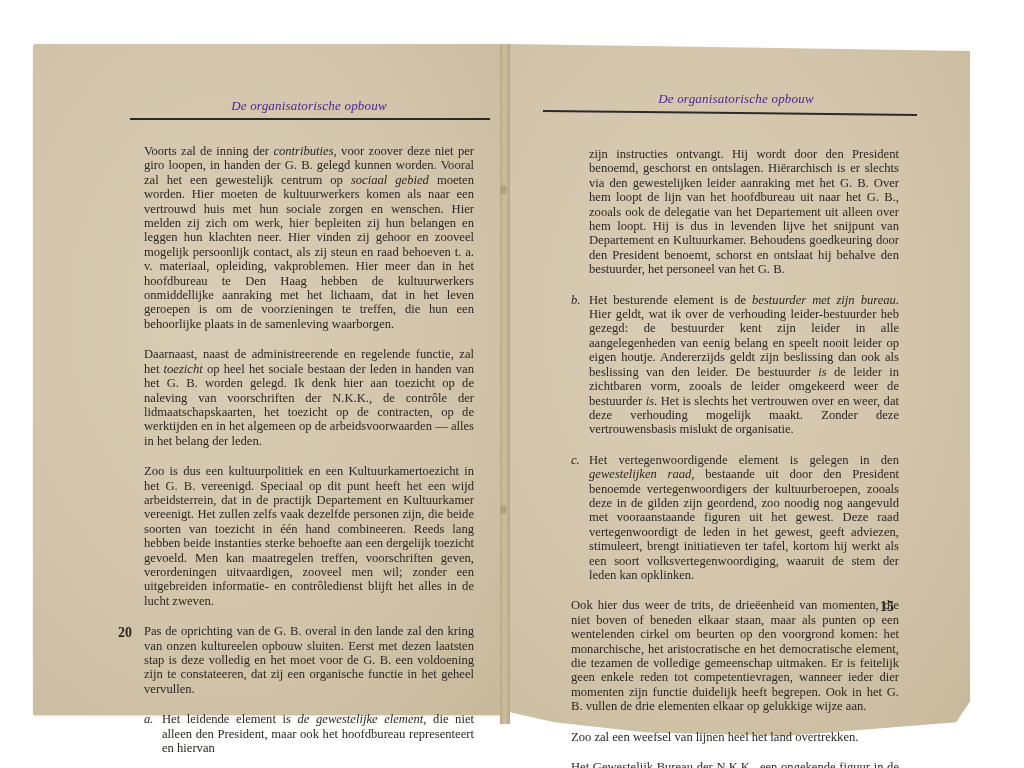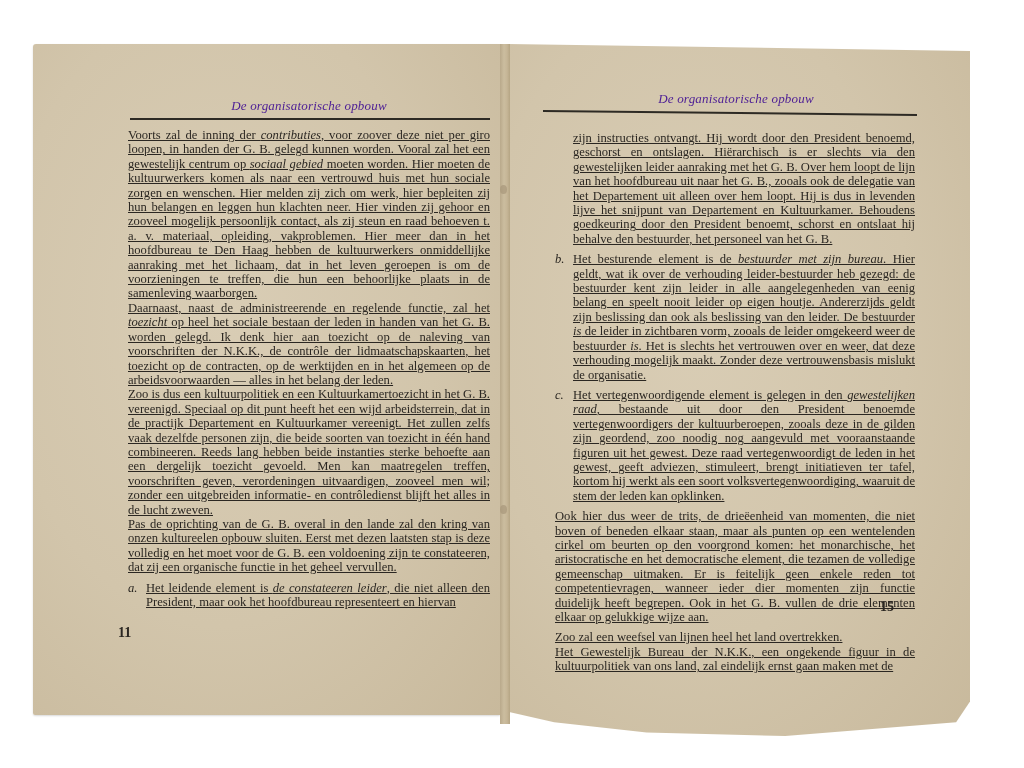--- a/index.html
+++ b/index.html
@@ -22,21 +22,21 @@
     background: linear-gradient(90deg, #b9a98b 0%, #cbbd9f 40%, #c6b697 70%, #b5a584 100%);
   }
   .running-head {
     position:absolute; font-style:italic; font-size:13px; letter-spacing:0.2px; color:#4c1d95;
     text-align:center;
   }
   .rule { position:absolute; height:1.5px; background:#2d2a24; }
   .text-block {
     position:absolute; font-size:12.6px; line-height:14.4px; text-align:justify; color:#2b2722;
   }
-  .text-block p { margin:0;text-decoration:underline; }
+  .text-block p { margin:16px; }
   .text-block p.gap { margin-top:6px; }
   .text-block .item { position:relative; padding-left:18px; }
   .text-block .item .marker { position:absolute; left:0; top:0; font-style:italic; }
   .text-block i { font-style:italic; }
   .folio { position:absolute; font-size:14px; font-weight:bold; color:#2b2722; }
   .hole { position:absolute; width:7px; height:9px; border-radius:50%; background:#a8977a; opacity:0.7; }
 </style>
 </head>
 <body>
 
@@ -46,23 +46,23 @@
 <div class="hole" style="left:500px;top:185px;"></div>
 <div class="hole" style="left:500px;top:505px;"></div>
 
 <div class="running-head" style="left:128px; top:98px; width:362px;">De organisatorische opbouw</div>
 <div class="rule" style="left:130px; top:118px; width:360px;"></div>
 <div class="text-block" id="left-text" style="left:128px; top:128px; width:362px;">
     <p>Voorts zal de inning der <i>contributies</i>, voor zoover deze niet per giro loopen, in handen der G. B. gelegd kunnen worden. Vooral zal het een gewestelijk centrum op <i>sociaal gebied</i> moeten worden. Hier moeten de kultuurwerkers komen als naar een vertrouwd huis met hun sociale zorgen en wenschen. Hier melden zij zich om werk, hier bepleiten zij hun belangen en leggen hun klachten neer. Hier vinden zij gehoor en zooveel mogelijk persoonlijk contact, als zij steun en raad behoeven t. a. v. materiaal, opleiding, vakproblemen. Hier meer dan in het hoofdbureau te Den Haag hebben de kultuurwerkers onmiddellijke aanraking met het lichaam, dat in het leven geroepen is om de voorzieningen te treffen, die hun een behoorlijke plaats in de samenleving waarborgen.</p>
     <p>Daarnaast, naast de administreerende en regelende functie, zal het <i>toezicht</i> op heel het sociale bestaan der leden in handen van het G. B. worden gelegd. Ik denk hier aan toezicht op de naleving van voorschriften der N.K.K., de contrôle der lidmaatschapskaarten, het toezicht op de contracten, op de werktijden en in het algemeen op de arbeidsvoorwaarden — alles in het belang der leden.</p>
     <p>Zoo is dus een kultuurpolitiek en een Kultuurkamertoezicht in het G. B. vereenigd. Speciaal op dit punt heeft het een wijd arbeidsterrein, dat in de practijk Departement en Kultuurkamer vereenigt. Het zullen zelfs vaak dezelfde personen zijn, die beide soorten van toezicht in één hand combineeren. Reeds lang hebben beide instanties sterke behoefte aan een dergelijk toezicht gevoeld. Men kan maatregelen treffen, voorschriften geven, verordeningen uitvaardigen, zooveel men wil; zonder een uitgebreiden informatie- en contrôledienst blijft het alles in de lucht zweven.</p>
     <p>Pas de oprichting van de G. B. overal in den lande zal den kring van onzen kultureelen opbouw sluiten. Eerst met dezen laatsten stap is deze volledig en het moet voor de G. B. een voldoening zijn te constateeren, dat zij een organische functie in het geheel vervullen.</p>
-    <p class="item gap"><span class="marker">a.</span>Het leidende element is <i>de constateeren leider</i>, die niet alleen den President, maar ook het hoofdbureau representeert en hiervan</p>
+    <p class="item gap"><span class="marker">a.</span>Het leidende element is <i>de gewestelijke element</i>, die niet alleen den President, maar ook het hoofdbureau representeert en hiervan</p>
   </div>
-<div class="folio" style="left:118px; top:625px;">11</div>
+<div class="folio" style="left:118px; top:625px;">20</div>
 
 <div class="running-head" style="left:555px; top:91px; width:362px;">De organisatorische opbouw</div>
 <div class="rule" style="left:543px; top:112px; width:374px; transform:rotate(0.6deg);"></div>
 <div class="text-block" id="right-text" style="left:555px; top:131px; width:360px;">
     <p class="item">zijn instructies ontvangt. Hij wordt door den President benoemd, geschorst en ontslagen. Hiërarchisch is er slechts via den gewestelijken leider aanraking met het G. B. Over hem loopt de lijn van het hoofdbureau uit naar het G. B., zooals ook de delegatie van het Departement uit alleen over hem loopt. Hij is dus in levenden lijve het snijpunt van Departement en Kultuurkamer. Behoudens goedkeuring door den President benoemt, schorst en ontslaat hij behalve den bestuurder, het personeel van het G. B.</p>
     <p class="item gap"><span class="marker">b.</span>Het besturende element is de <i>bestuurder met zijn bureau</i>. Hier geldt, wat ik over de verhouding leider-bestuurder heb gezegd: de bestuurder kent zijn leider in alle aangelegenheden van eenig belang en speelt nooit leider op eigen houtje. Andererzijds geldt zijn beslissing dan ook als beslissing van den leider. De bestuurder <i>is</i> de leider in zichtbaren vorm, zooals de leider omgekeerd weer de bestuurder <i>is</i>. Het is slechts het vertrouwen over en weer, dat deze verhouding mogelijk maakt. Zonder deze vertrouwensbasis mislukt de organisatie.</p>
     <p class="item gap"><span class="marker">c.</span>Het vertegenwoordigende element is gelegen in den <i>gewestelijken raad</i>, bestaande uit door den President benoemde vertegenwoordigers der kultuurberoepen, zooals deze in de gilden zijn geordend, zoo noodig nog aangevuld met vooraanstaande figuren uit het gewest. Deze raad vertegenwoordigt de leden in het gewest, geeft adviezen, stimuleert, brengt initiatieven ter tafel, kortom hij werkt als een soort volksvertegenwoordiging, waaruit de stem der leden kan opklinken.</p>
     <p class="gap">Ook hier dus weer de trits, de drieëenheid van momenten, die niet boven of beneden elkaar staan, maar als punten op een wentelenden cirkel om beurten op den voorgrond komen: het monarchische, het aristocratische en het democratische element, die tezamen de volledige gemeenschap uitmaken. Er is feitelijk geen enkele reden tot competentievragen, wanneer ieder dier momenten zijn functie duidelijk heeft begrepen. Ook in het G. B. vullen de drie elementen elkaar op gelukkige wijze aan.</p>
     <p class="gap">Zoo zal een weefsel van lijnen heel het land overtrekken.</p>
     <p>Het Gewestelijk Bureau der N.K.K., een ongekende figuur in de kultuurpolitiek van ons land, zal eindelijk ernst gaan maken met de</p>

